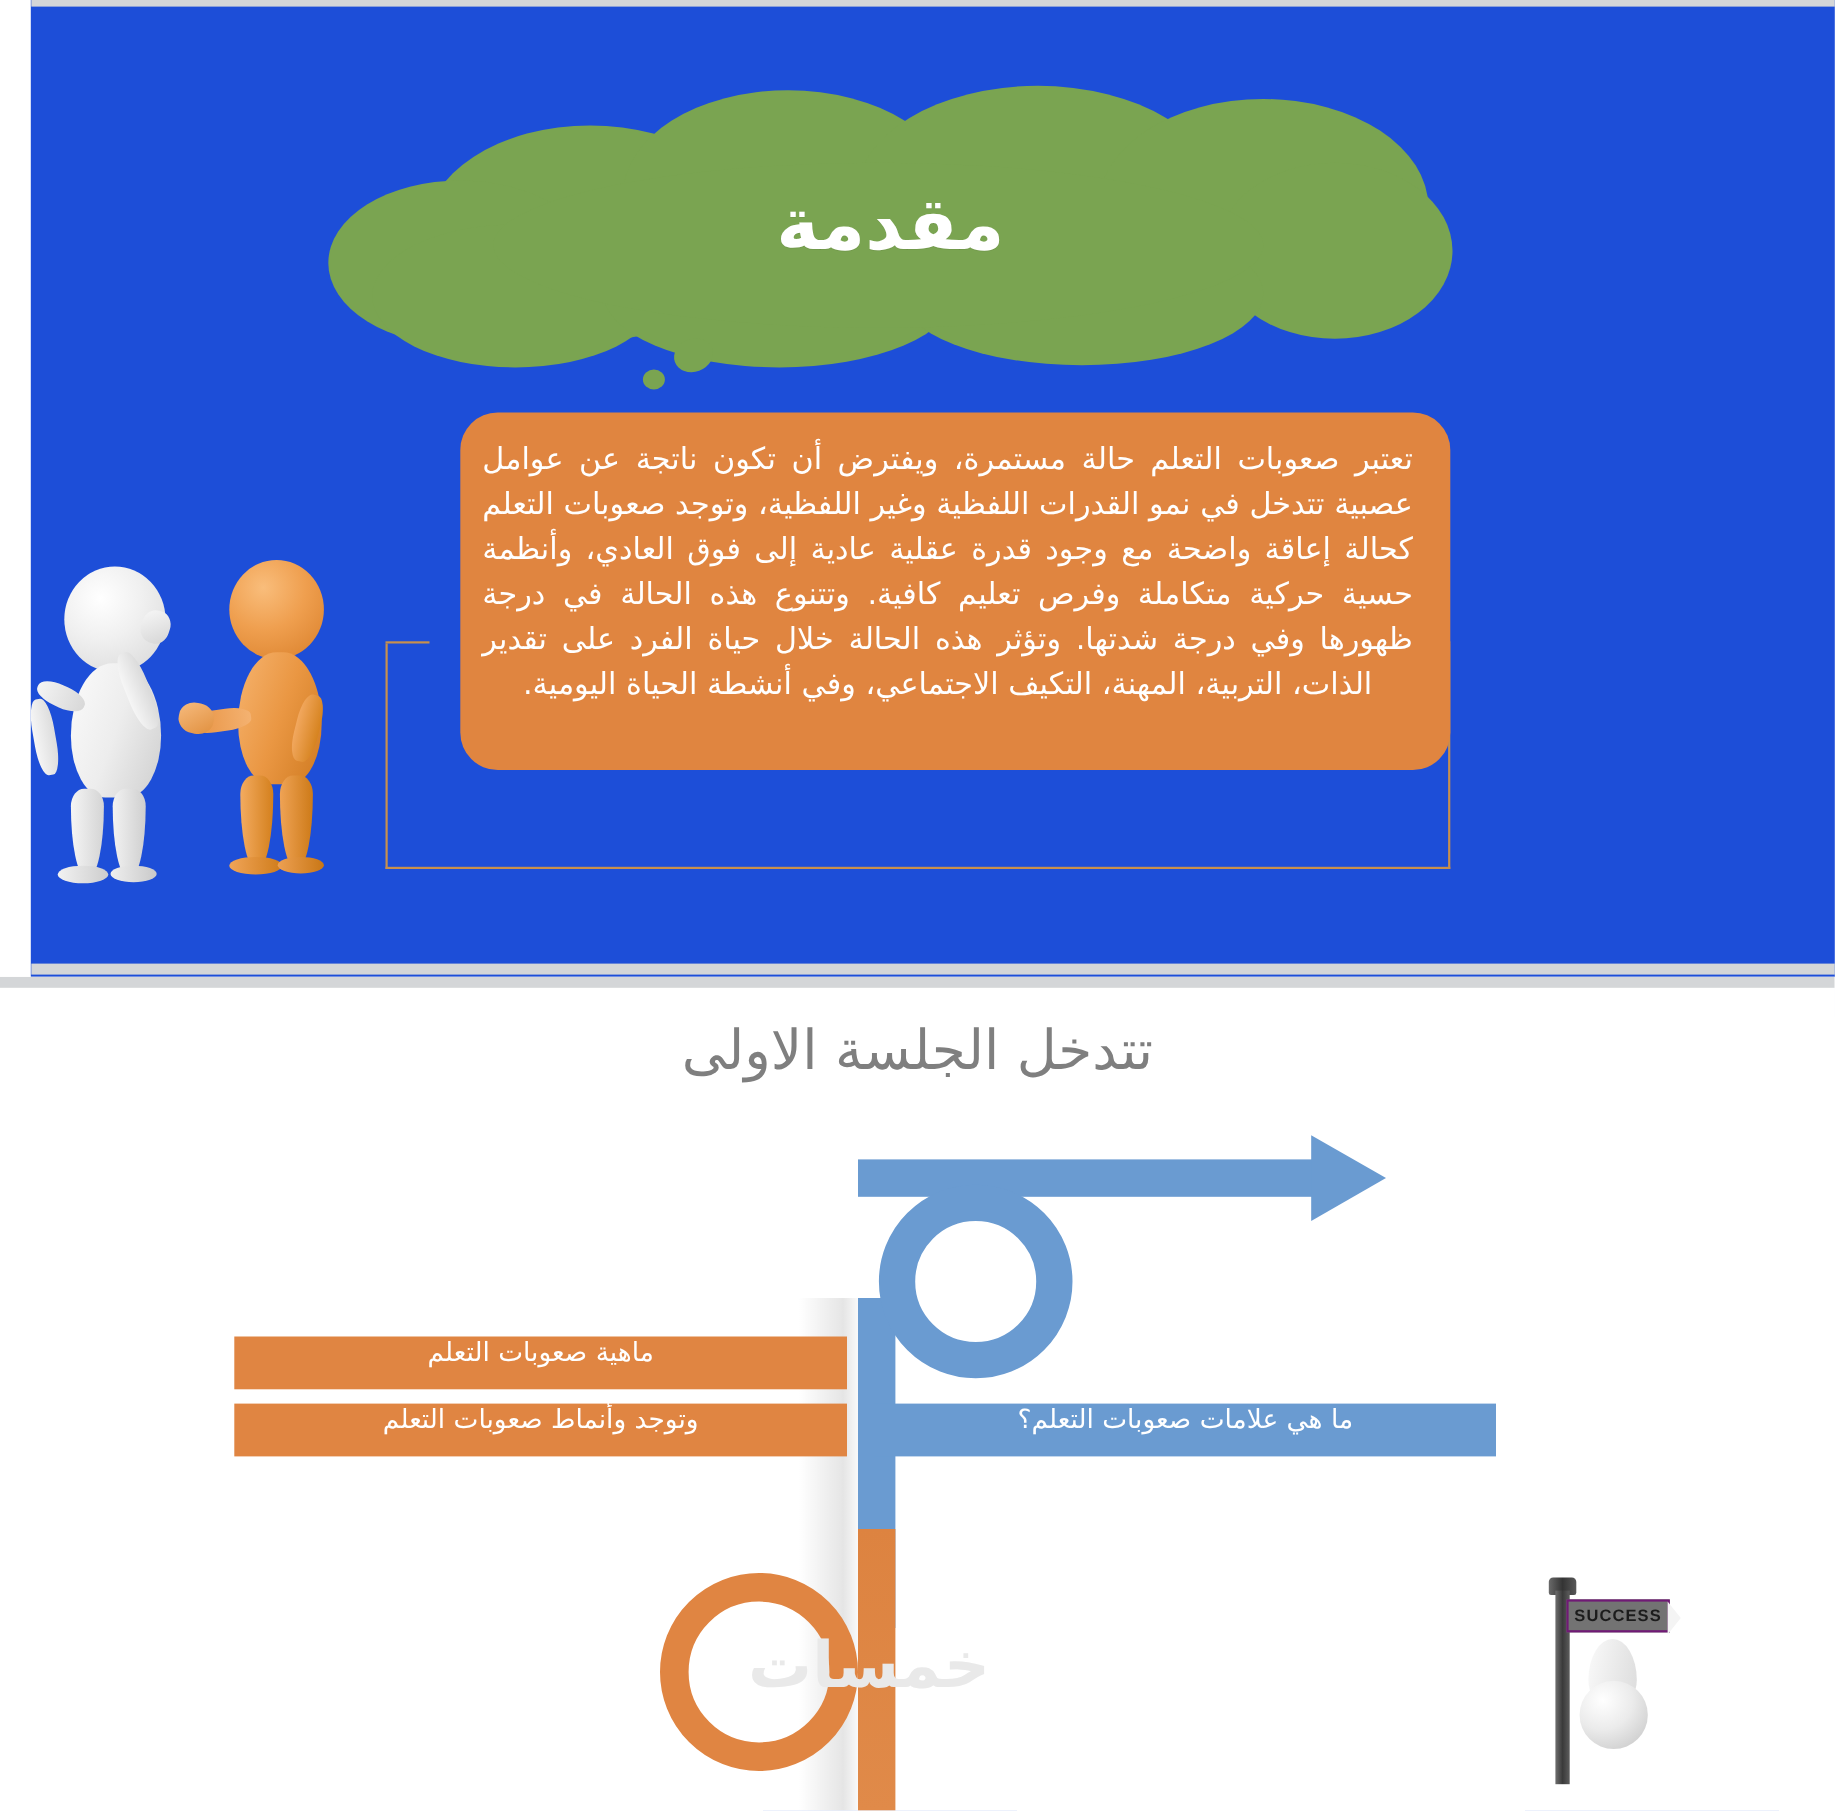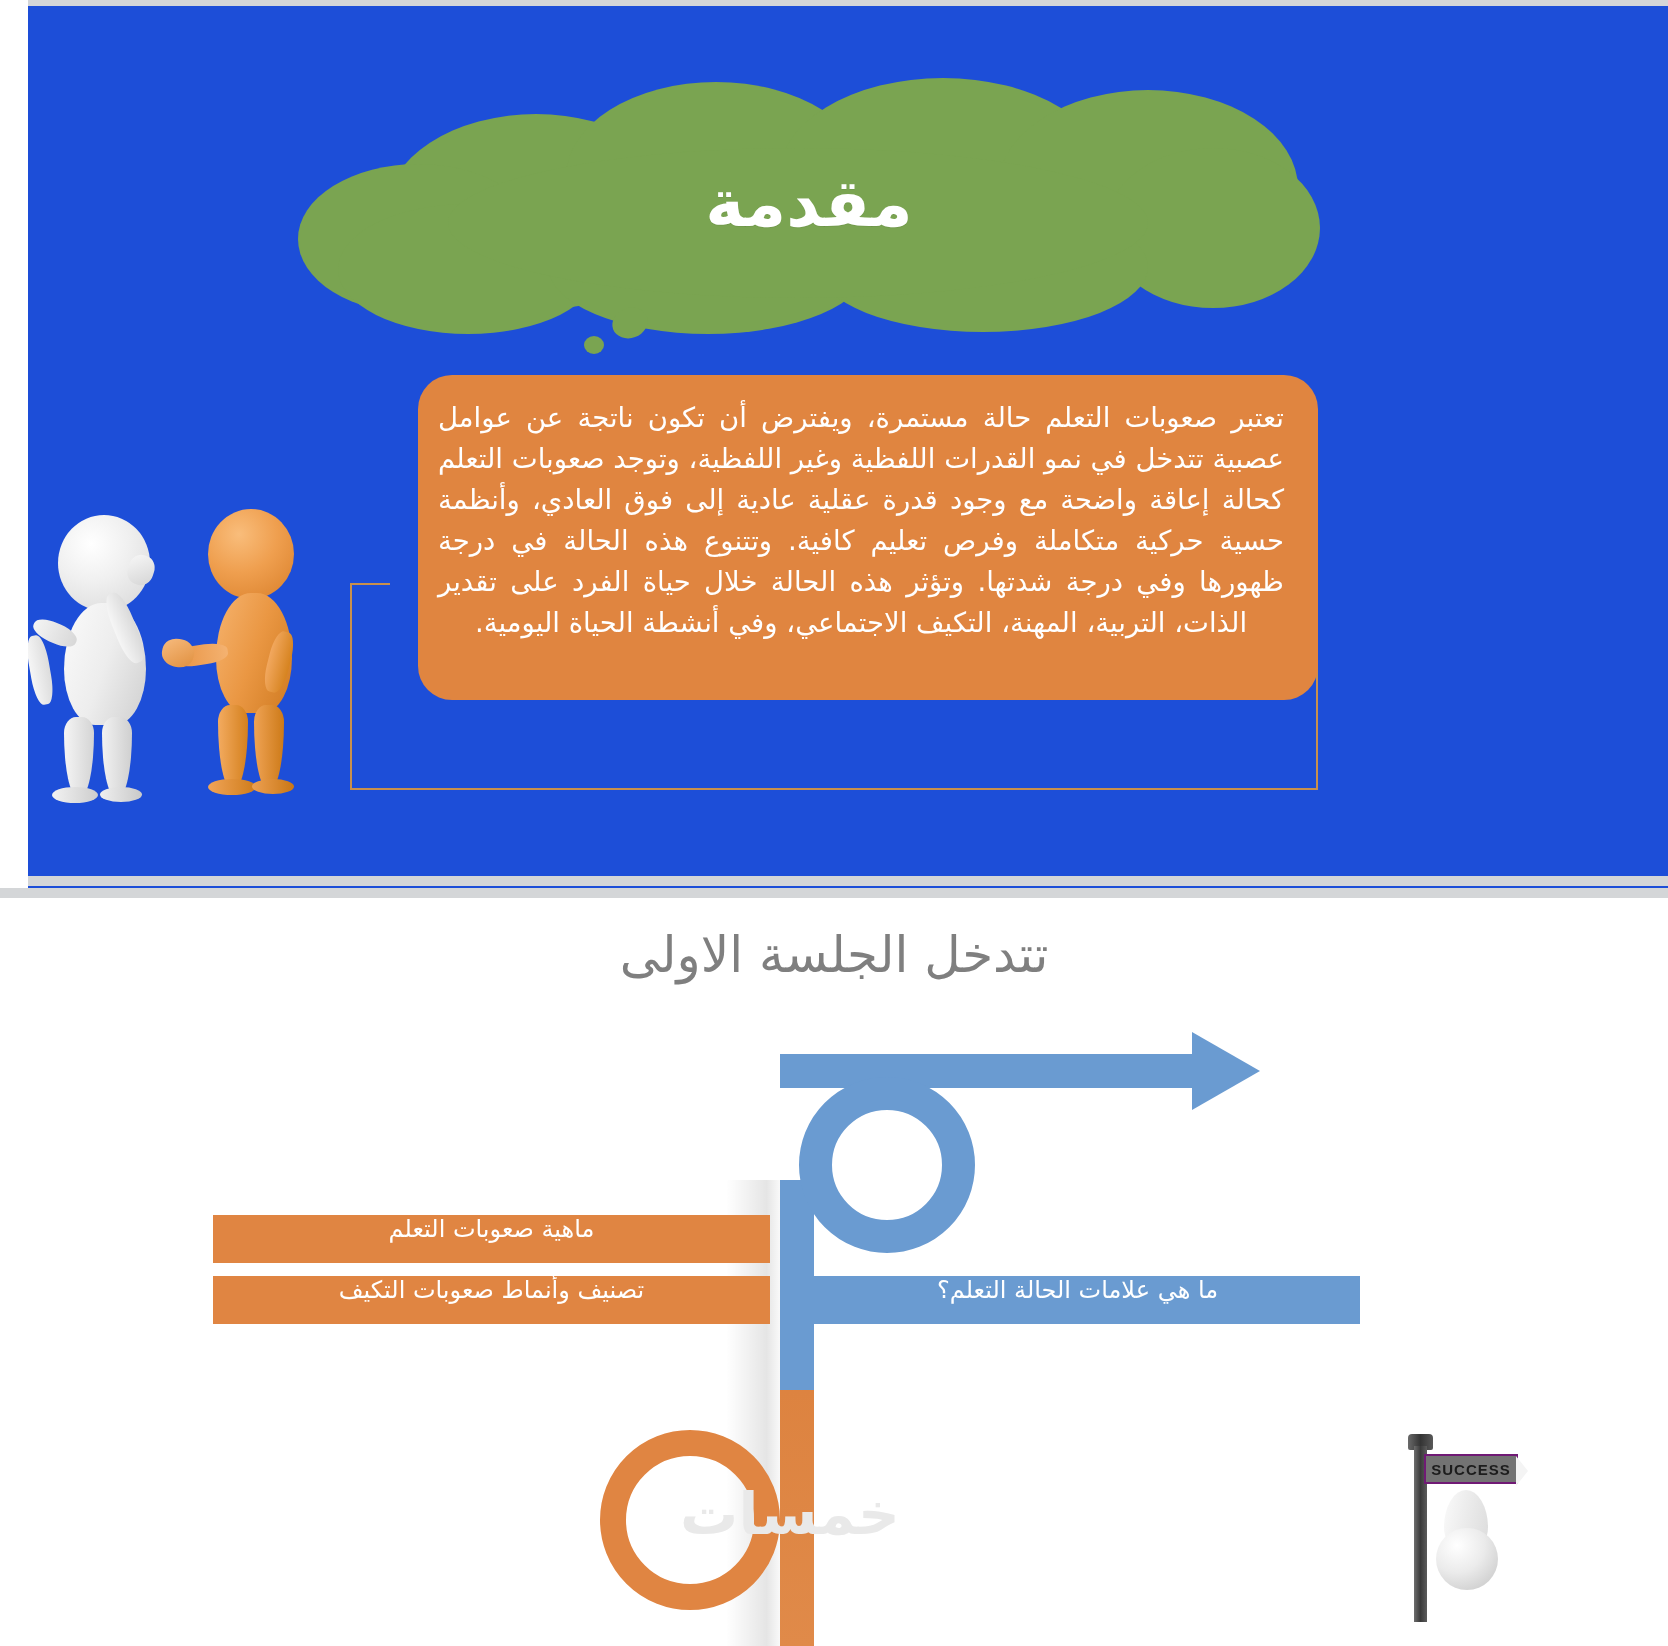--- a/index.html
+++ b/index.html
@@ -246,24 +246,24 @@
   <div class="blue-stem"></div>
   <div class="blue-circle"></div>
 
   <div class="orange-stem"></div>
   <div class="orange-circle"></div>
 
   <div class="bar bar-orange-1">
     <span>ماهية صعوبات التعلم</span>
   </div>
   <div class="bar bar-orange-2">
-    <span>تصنيف وأنماط صعوبات التكيف</span>
+    <span>وتوجد وأنماط صعوبات التعلم</span>
   </div>
   <div class="bar bar-blue-1">
-    <span>ما هي علامات الحالة التعلم؟</span>
+    <span>ما هي علامات صعوبات التعلم؟</span>
   </div>
 
   <div class="watermark">خمسات</div>
 
   <div class="signpost">
     <div class="sp-cap"></div>
     <div class="sp-pole"></div>
     <div class="sp-sign">SUCCESS</div>
     <div class="sp-body"></div>
     <div class="sp-ball"></div>

